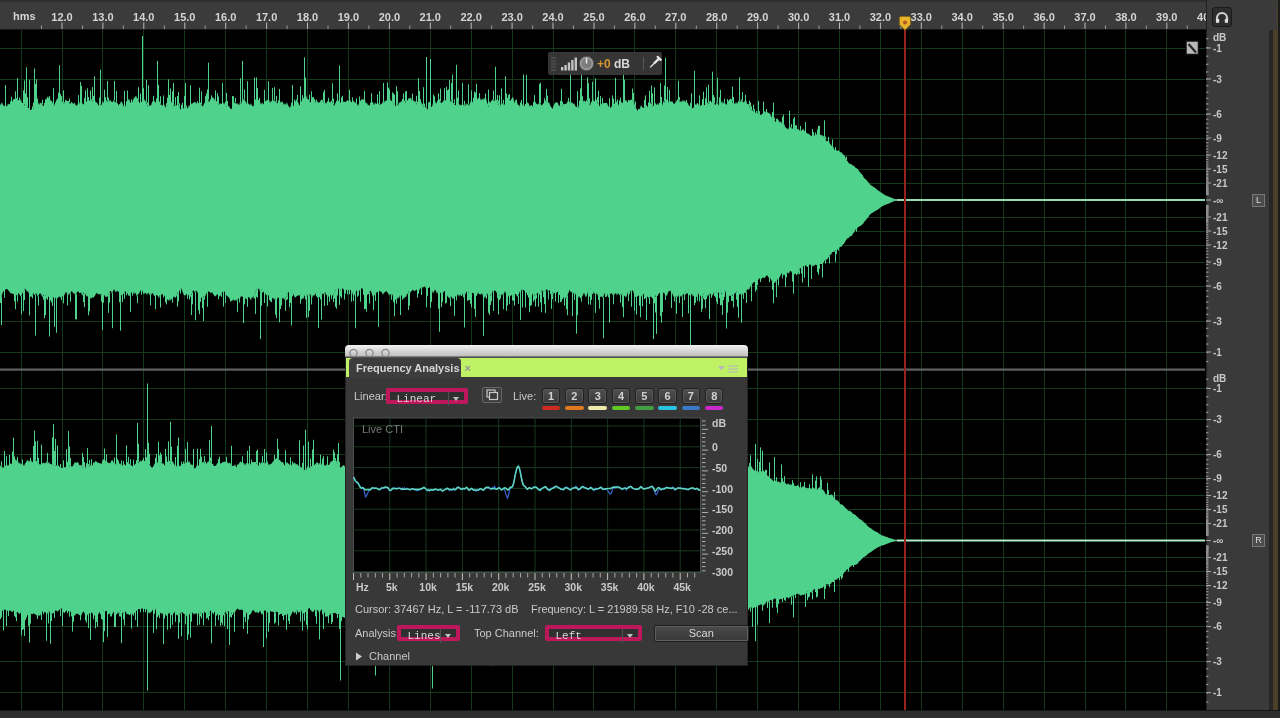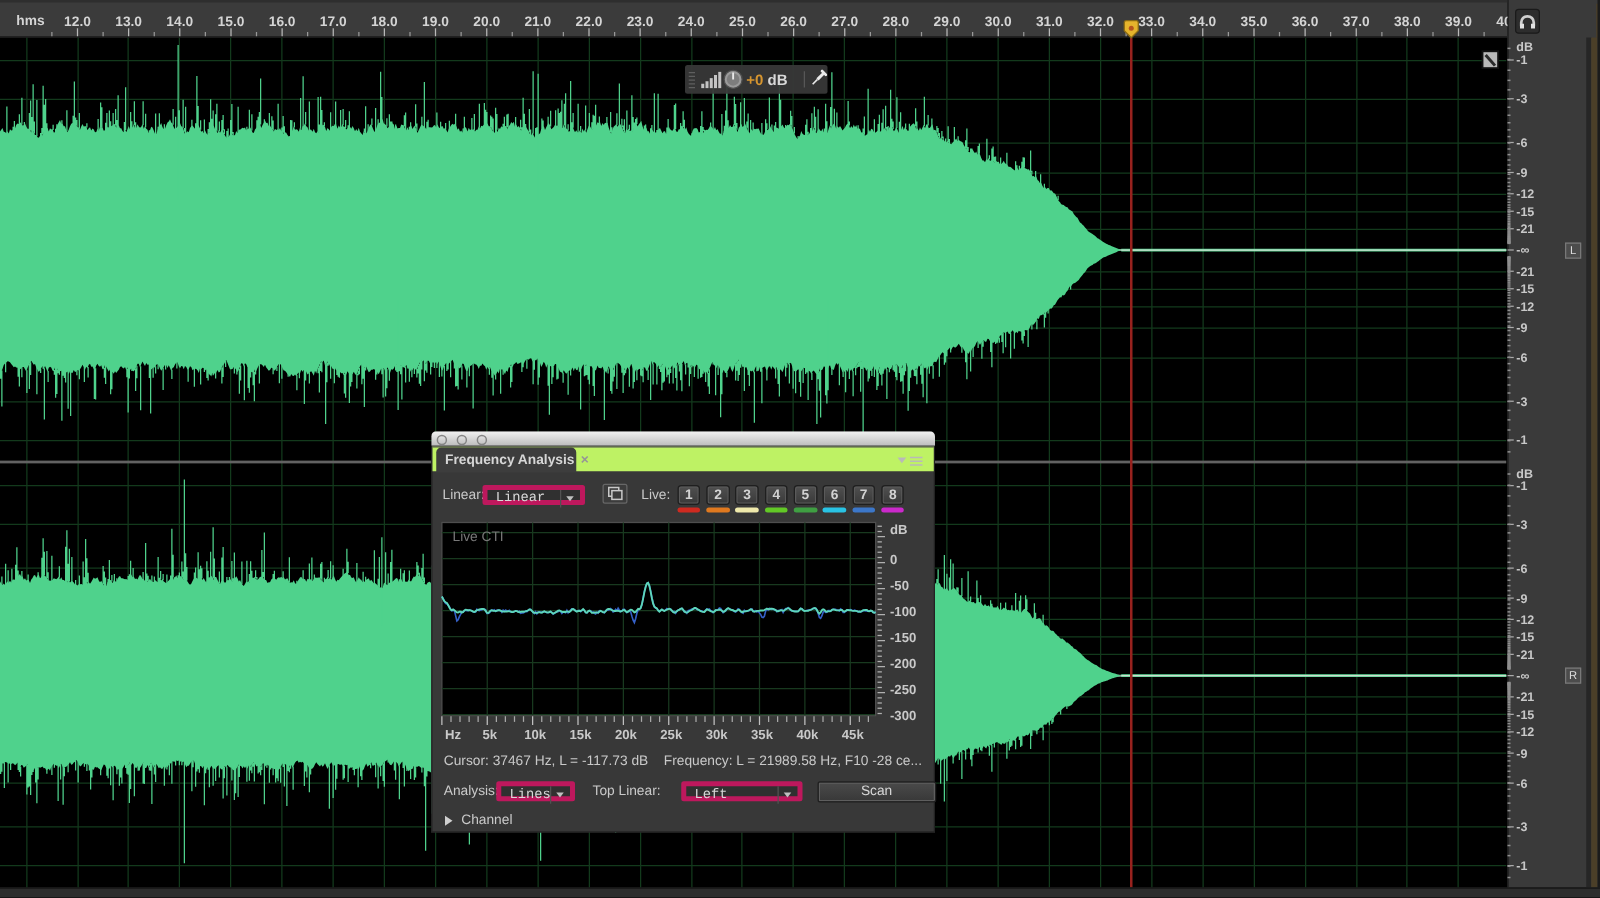--- a/index.html
+++ b/index.html
@@ -611,21 +611,21 @@
 <div class="holdbtn" style="left:312.3px">6</div>
 <div class="holdstrip" style="left:312.3px;background:#29c3e4"></div>
 <div class="holdbtn" style="left:335.6px">7</div>
 <div class="holdstrip" style="left:335.6px;background:#3c77c9"></div>
 <div class="holdbtn" style="left:358.9px">8</div>
 <div class="holdstrip" style="left:358.9px;background:#cb29cb"></div>
   <div class="plab" style="left:9px;top:246px">Cursor: 37467 Hz, L = -117.73 dB</div>
   <div class="plab" style="left:185px;top:246px">Frequency: L = 21989.58 Hz, F10 -28 ce...</div>
   <div class="plab" style="left:9px;top:270px">Analysis:</div>
   <div class="ddown" style="left:50.5px;top:268px;width:63px">Lines<span class="arr"></span></div>
-  <div class="plab" style="left:128px;top:270px">Top Linear:</div>
+  <div class="plab" style="left:128px;top:270px">Top Channel:</div>
   <div class="ddown" style="left:198.5px;top:268px;width:97px">Left<span class="arr"></span></div>
   <div id="scanbtn">Scan</div>
   <div class="plab" style="left:23px;top:293px">Channel</div>
   <svg class="abs" style="left:9px;top:295px" width="8" height="9">
     <path d="M1,0.5 l6,4 -6,4 Z" fill="#cfcfcf"></path>
   </svg>
 </div>
 <svg class="abs" style="left:0;top:0;z-index:7" width="1280" height="718">
   <rect x="353.5" y="418" width="347" height="154.5" fill="#000" stroke="#4e4e4e" stroke-width="1"></rect>
   <line x1="389.8" y1="418" x2="389.8" y2="572" stroke="#18391f" stroke-width="1"></line>

